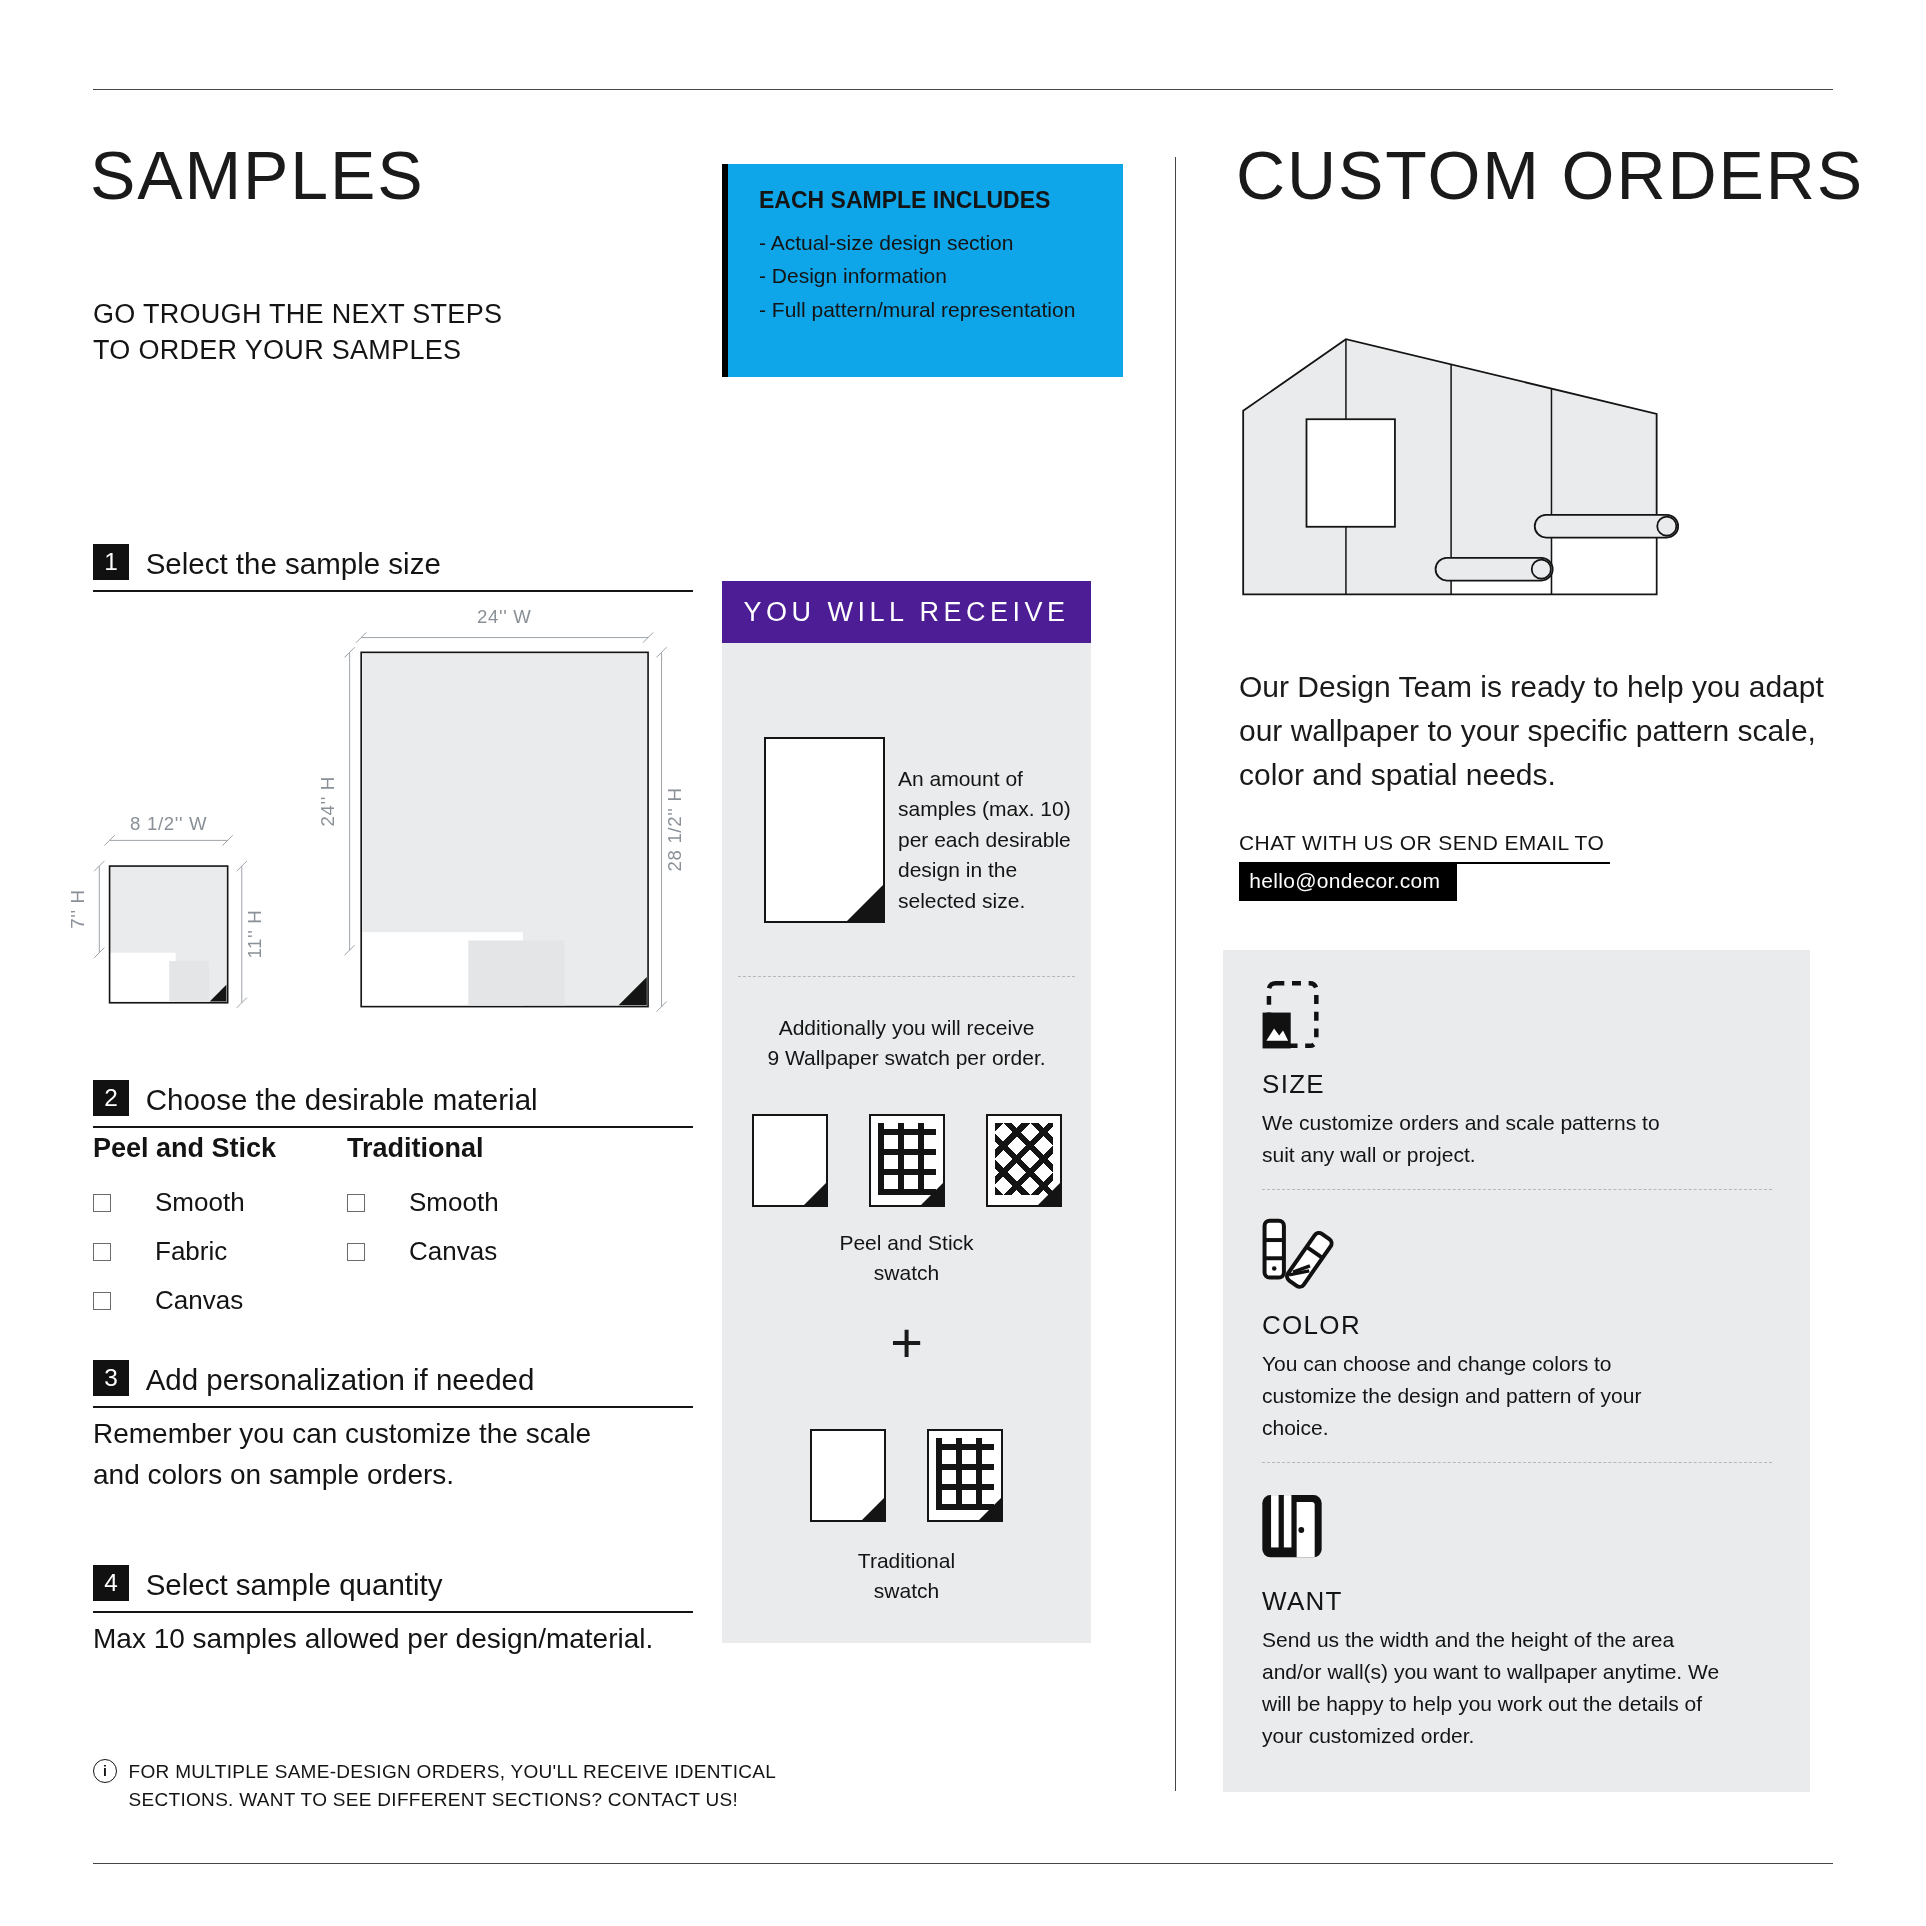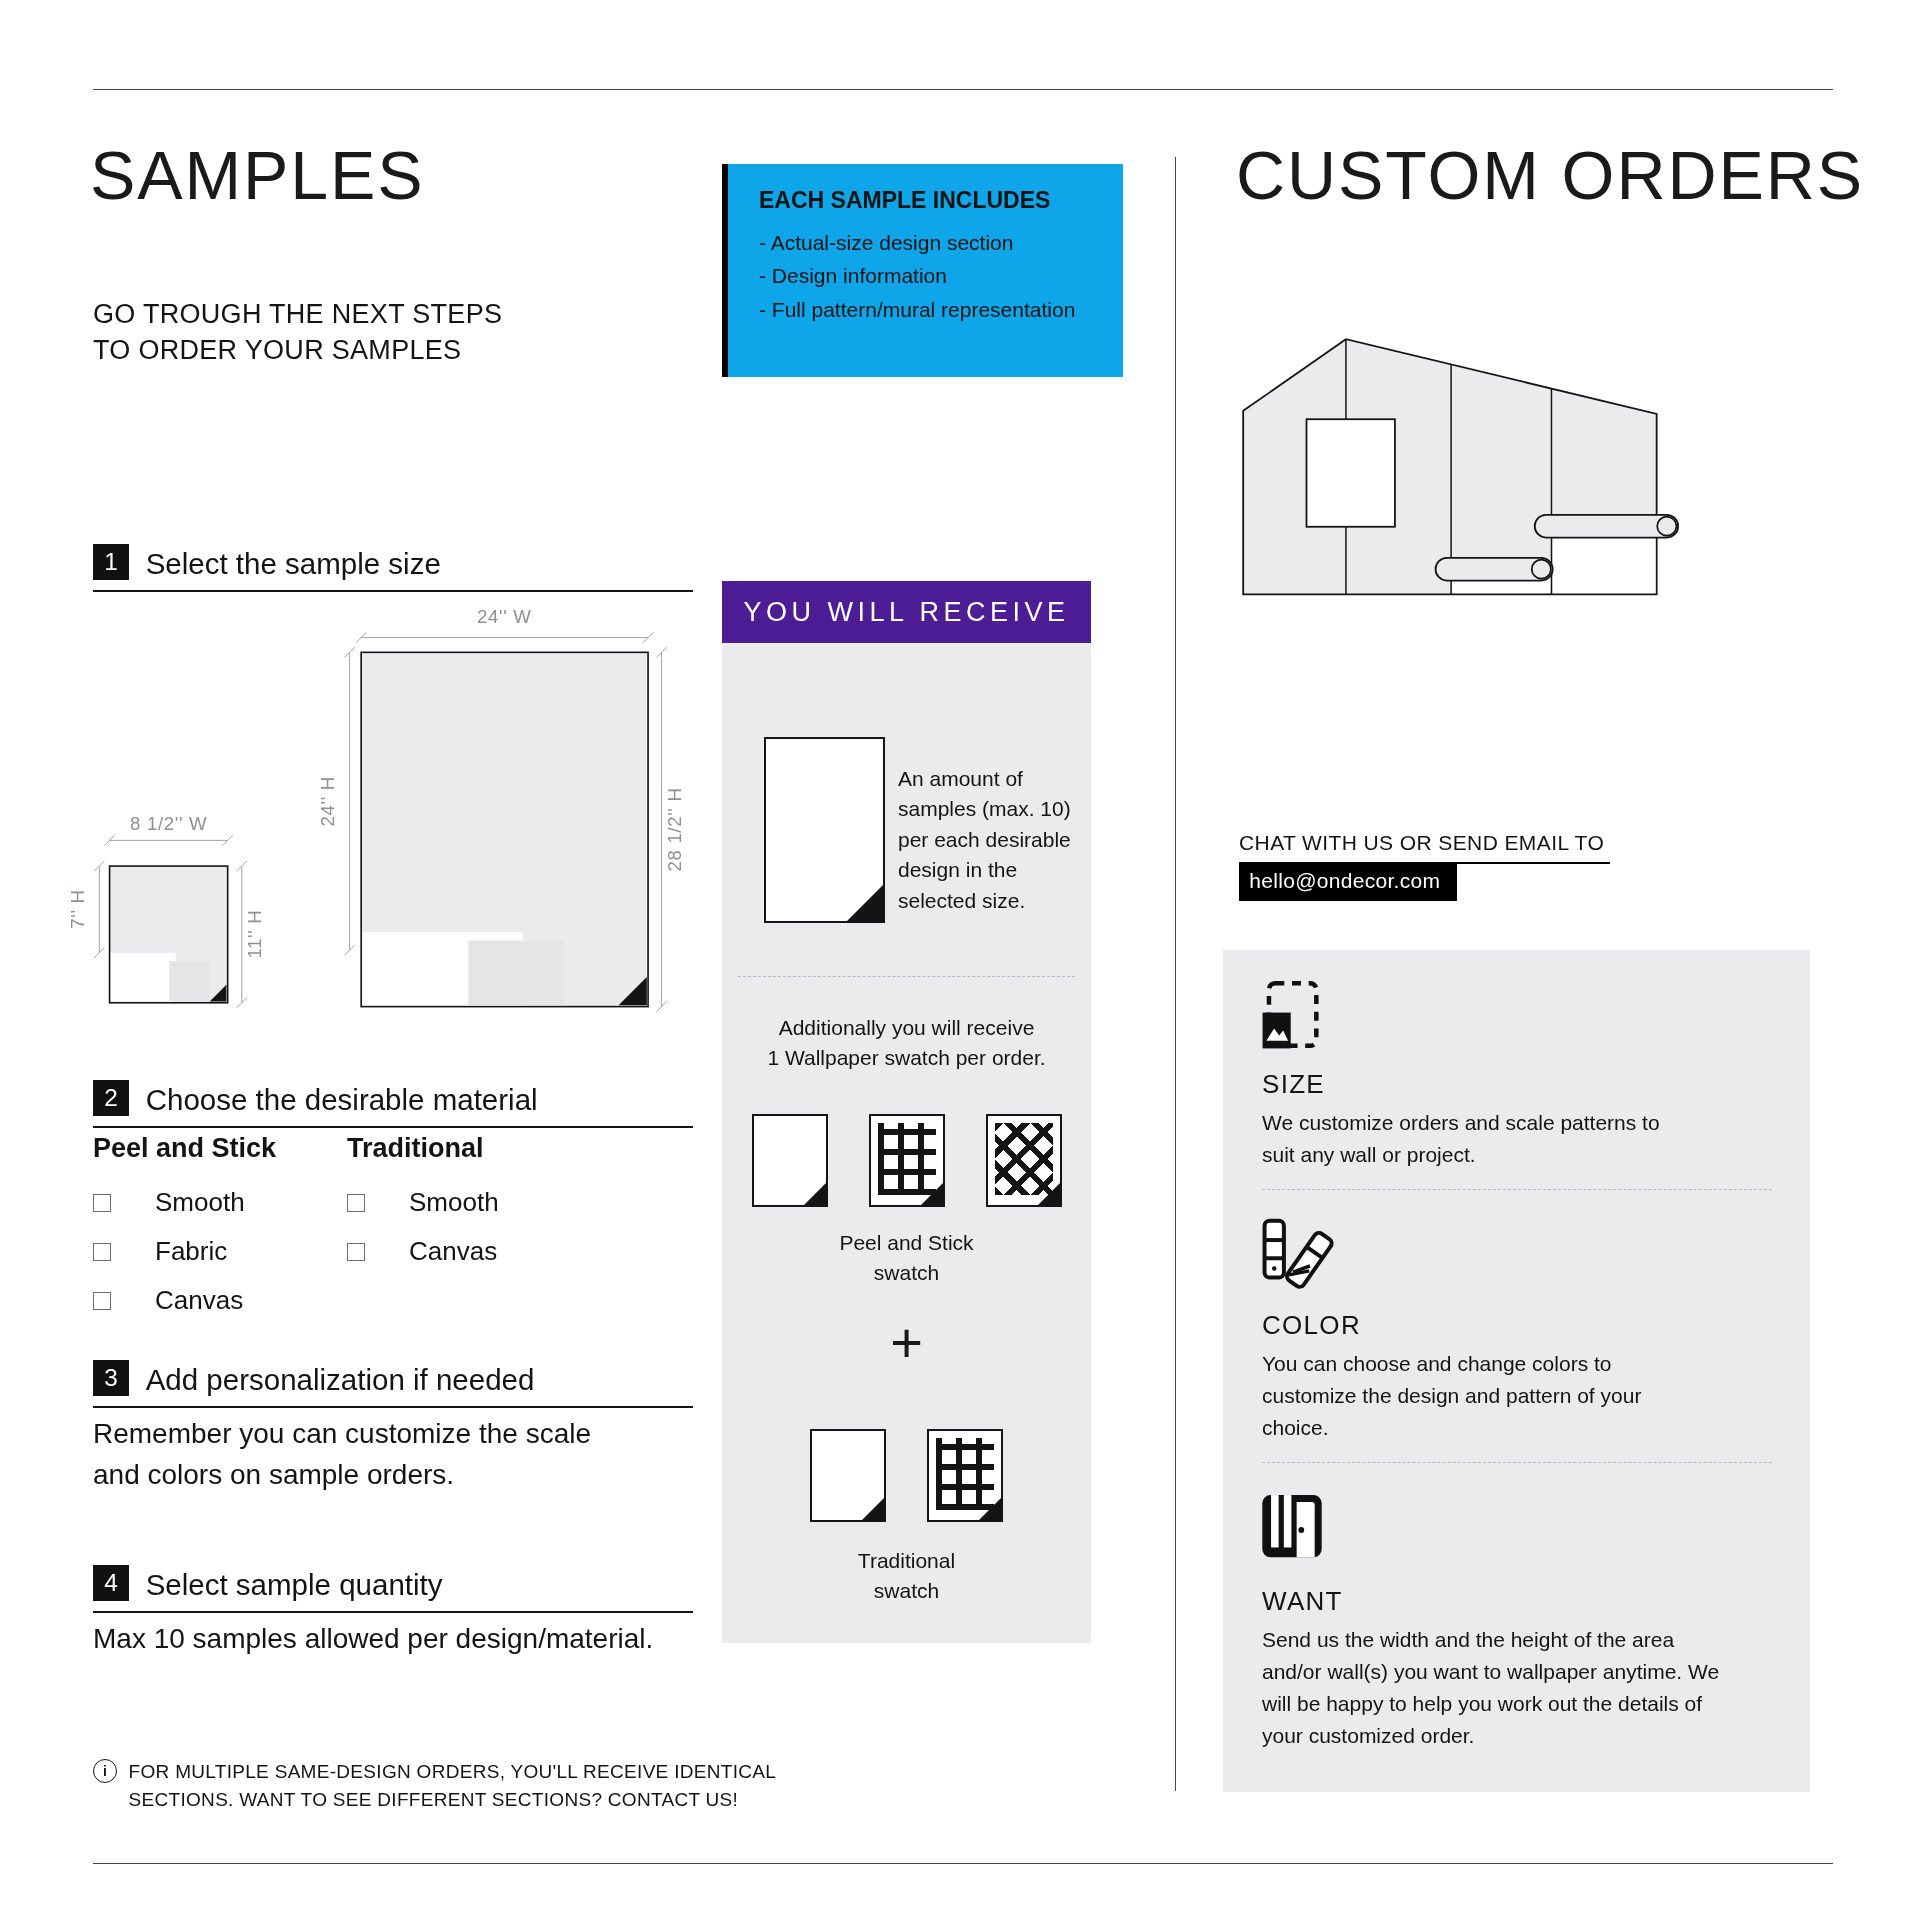--- a/index.html
+++ b/index.html
@@ -185,21 +185,21 @@
   <div class="abs panel" style="left:722px;top:643px;width:369px;height:1000px;"></div>
 
   <div class="page-icon abs" style="left:764px;top:737px;width:117px;height:182px;">
     <div class="fold fold-lg"></div>
   </div>
   <div class="abs mid-text" style="left:898px;top:764px;width:193px;">An amount of samples (max. 10) per each desirable design in the selected size.</div>
 
   <div class="abs dashed" style="left:738px;top:976px;width:337px;"></div>
 
   <div class="abs mid-text center preline" style="left:722px;top:1013px;width:369px;">Additionally you will receive
-1 Wallpaper swatch per order.</div>
+9 Wallpaper swatch per order.</div>
 
   <div class="abs swatch-row" style="left:722px;top:1114px;">
     <div class="swatch">
       <div class="fold"></div>
     </div>
     <div class="swatch">
       <div class="swatch-pattern grid-pat"></div>
       <div class="fold"></div>
     </div>
     <div class="swatch">
@@ -239,20 +239,21 @@
     <g>
       <rect x="500" y="330" width="240" height="38" rx="19" fill="#e9ebec" stroke="#141414" stroke-width="3"></rect>
       <circle cx="721" cy="349" r="16" fill="#e9ebec" stroke="#141414" stroke-width="3"></circle>
     </g>
     <g>
       <rect x="334" y="402" width="196" height="38" rx="19" fill="#e9ebec" stroke="#141414" stroke-width="3"></rect>
       <circle cx="511" cy="421" r="16" fill="#e9ebec" stroke="#141414" stroke-width="3"></circle>
     </g>
   </svg>
 
+  <div class="abs intro" style="left:1239px;top:665px;width:591px;">Our Design Team is ready to help you adapt our wallpaper to your specific pattern scale, color and spatial needs.</div>
 
   <div class="abs chat-label" style="left:1239px;top:831px;">CHAT WITH US OR SEND EMAIL TO</div>
   <div class="abs chat-underline" style="left:1239px;top:862px;"></div>
   <div class="abs" style="left:1239px;top:864px;">
     <span class="email-chip">hello@ondecor.com</span>
   </div>
 
   <div class="abs panel" style="left:1223px;top:950px;width:587px;height:842px;">
 
     <svg class="abs" style="left:37px;top:29px;" width="64" height="71" viewBox="0 0 100 110">

